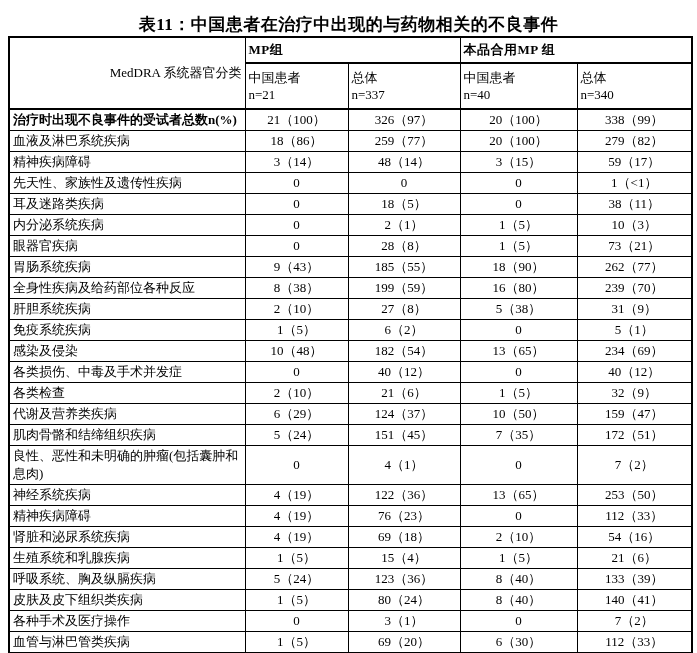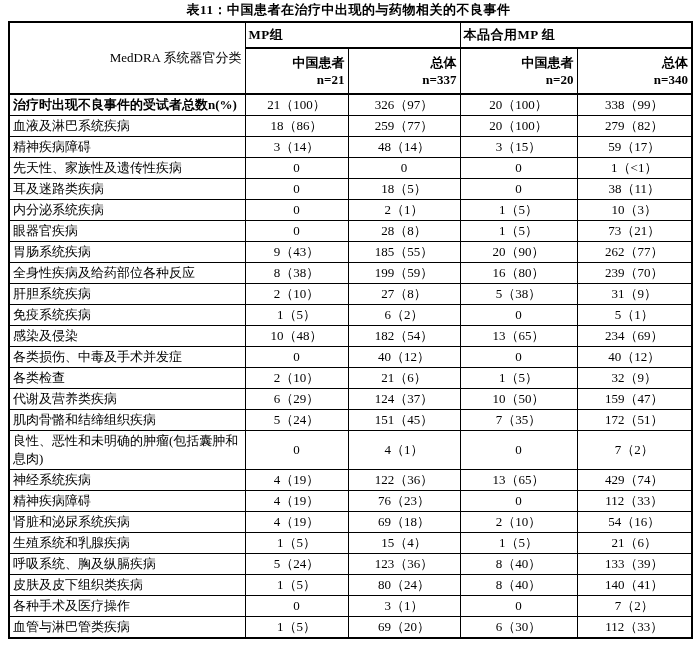--- a/index.html
+++ b/index.html
@@ -12,23 +12,23 @@
   .page {
     position: relative;
     width: 697px;
     height: 653px;
     overflow: hidden;
     background: #ffffff;
   }
   .caption {
     text-align: center;
     font-weight: bold;
-    font-size: 13px;
+    font-size: 17px;
     line-height: 18px;
-    padding-top: 1px;
+    padding-top: 16px;
     margin-bottom: 2px;
     letter-spacing: 0.5px;
   }
   table.aet {
     border-collapse: collapse;
     table-layout: fixed;
     width: 683px;
     margin-left: 8px;
     border: 2px solid #000;
   }
@@ -46,22 +46,22 @@
     font-size: 13.5px;
   }
   th.group {
     text-align: left;
     font-weight: bold;
     font-size: 13.5px;
     height: 22px;
     letter-spacing: 0.5px;
   }
   tr.subrow th {
-    text-align: right;
-    font-weight: bold;
+    text-align: left;
+    font-weight: normal;
     height: 42px;
   }
   tr.subrow th div { line-height: 17px; }
   td.label {
     text-align: left;
     height: 18px;
     margin-top: 32px;
   }
   td.label.bold { font-weight: bold; }
   td.val {
@@ -95,21 +95,21 @@
         <th>
           <div>中国患者</div>
           <div>n=21</div>
         </th>
         <th>
           <div>总体</div>
           <div>n=337</div>
         </th>
         <th>
           <div>中国患者</div>
-          <div>n=20</div>
+          <div>n=40</div>
         </th>
         <th>
           <div>总体</div>
           <div>n=340</div>
         </th>
       </tr>
     </thead>
     <tbody>
         <tr>
           <td class="label bold">治疗时出现不良事件的受试者总数n(%)</td>
@@ -157,21 +157,21 @@
           <td class="label">眼器官疾病</td>
           <td class="val">0</td>
           <td class="val">28（8）</td>
           <td class="val">1（5）</td>
           <td class="val">73（21）</td>
         </tr>
         <tr>
           <td class="label">胃肠系统疾病</td>
           <td class="val">9（43）</td>
           <td class="val">185（55）</td>
-          <td class="val">20（90）</td>
+          <td class="val">18（90）</td>
           <td class="val">262（77）</td>
         </tr>
         <tr>
           <td class="label">全身性疾病及给药部位各种反应</td>
           <td class="val">8（38）</td>
           <td class="val">199（59）</td>
           <td class="val">16（80）</td>
           <td class="val">239（70）</td>
         </tr>
         <tr>
@@ -228,21 +228,21 @@
           <td class="val">0</td>
           <td class="val">4（1）</td>
           <td class="val">0</td>
           <td class="val">7（2）</td>
         </tr>
         <tr>
           <td class="label">神经系统疾病</td>
           <td class="val">4（19）</td>
           <td class="val">122（36）</td>
           <td class="val">13（65）</td>
-          <td class="val">429（74）</td>
+          <td class="val">253（50）</td>
         </tr>
         <tr>
           <td class="label">精神疾病障碍</td>
           <td class="val">4（19）</td>
           <td class="val">76（23）</td>
           <td class="val">0</td>
           <td class="val">112（33）</td>
         </tr>
         <tr>
           <td class="label">肾脏和泌尿系统疾病</td>

